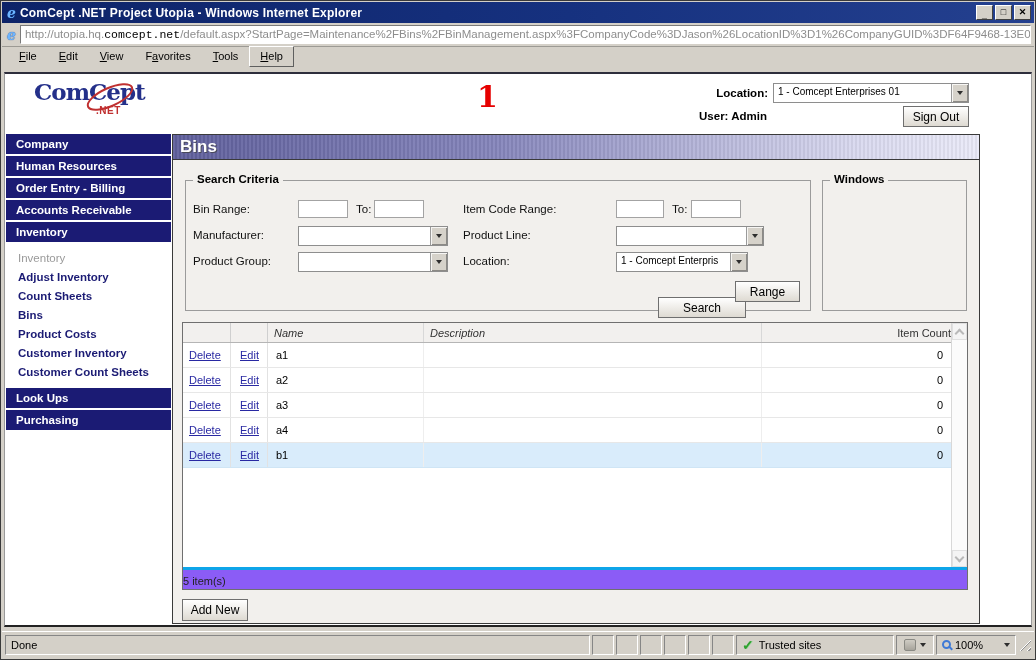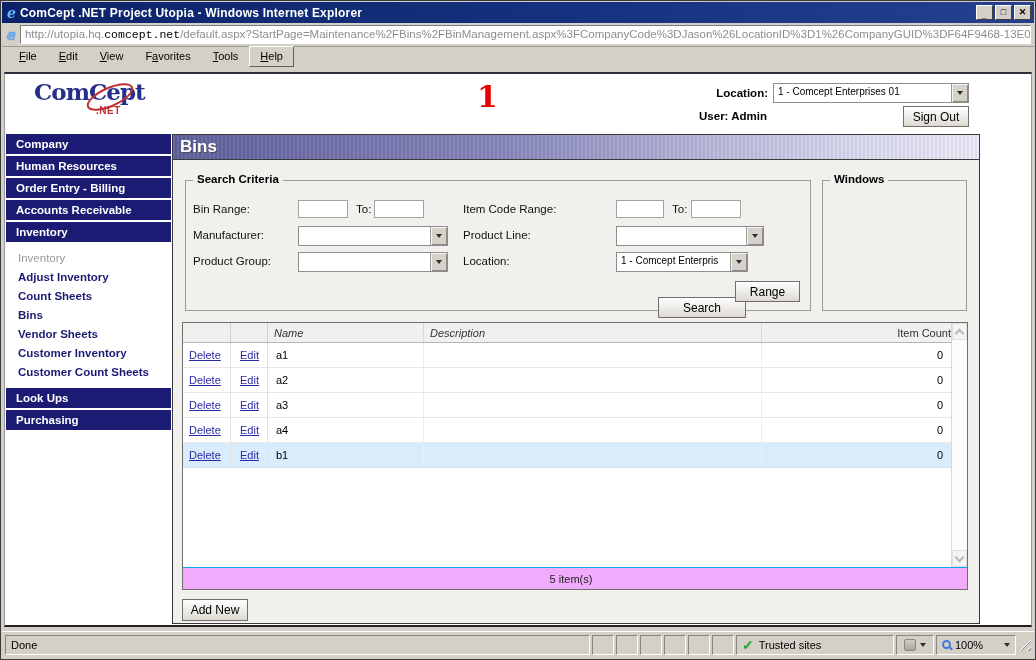--- a/index.html
+++ b/index.html
@@ -81,21 +81,21 @@
   .c-del { width:48px; border-right:1px solid #e2e2e2; padding:6px 0 0 6px; }
   .c-edit { width:37px; border-right:1px solid #e2e2e2; padding:6px 0 0 9px; }
   .c-name { width:156px; border-right:1px solid #eeeeee; padding:6px 0 0 8px; }
   .c-desc { width:338px; border-right:1px solid #eeeeee; padding:6px 0 0 6px; }
   .c-count { flex:1; text-align:right; padding:6px 8px 0 0; }
   .g-head .c-del,.g-head .c-edit { border-right:1px solid #cfcfcf; padding-top:4px; }
   .g-head .c-name,.g-head .c-desc { border-right:1px solid #d8d8d8; padding-top:4px;font-style:italic; }
   .g-head .c-count { padding-top:4px; }
   .g-link { color:#2929a3; text-decoration:underline; cursor:pointer; }
   .g-fill { flex:1; background:#fff; }
-  .g-foot { height:22px; background:#f0abfc; border-top:1px solid #0ea5e9; text-align:center; padding:5px 8px 0 0; color:#222; }
+  .g-foot { height:22px; background:#8b5cf6; border-top:3px solid #0ea5e9; text-align:left; padding:5px 8px 0 0; color:#222; }
   .vscroll { width:16px; background:#fbfbfb; border-left:1px solid #d8d8d8; display:flex; flex-direction:column; align-items:center; }
   .sc-btn { width:15px; height:17px; background:#f4f4f4; border:1px solid #e0e0e0; display:flex; align-items:center; justify-content:center; }
   .sc-btn.down { margin-top:auto; }
   .chev { width:7px; height:7px; border-left:2px solid #b9b9b9; border-top:2px solid #b9b9b9; transform:rotate(45deg); margin-top:4px; }
   .chev.d { transform:rotate(225deg); margin-top:-3px; }
   .addnew { position:absolute; left:9px; top:464px; width:66px; height:22px; }
 
   
   .statusbar { position:absolute; left:1px; right:1px; bottom:2px; height:26px; background:#d4d0c8; border-top:1px solid #ffffff; display:flex; align-items:center; padding:0 3px; gap:2px; }
   .sb-panel { height:20px; border:1px solid; border-color:#868686 #ffffff #ffffff #868686; padding:3px 5px 0 5px; white-space:nowrap; }
@@ -175,21 +175,21 @@
       <div class="nav-header">Company</div>
       <div class="nav-header">Human Resources</div>
       <div class="nav-header">Order Entry - Billing</div>
       <div class="nav-header">Accounts Receivable</div>
       <div class="nav-header">Inventory</div>
       <div class="nav-sub">
         <div class="nav-sub-item dim">Inventory</div>
         <div class="nav-sub-item">Adjust Inventory</div>
         <div class="nav-sub-item">Count Sheets</div>
         <div class="nav-sub-item">Bins</div>
-        <div class="nav-sub-item">Vendor Sheets</div>
+        <div class="nav-sub-item">Product Costs</div>
         <div class="nav-sub-item">Customer Inventory</div>
         <div class="nav-sub-item">Customer Count Sheets</div>
       </div>
       <div class="nav-header">Look Ups</div>
       <div class="nav-header">Purchasing</div>
     </div>
 
     <div class="content">
       <div class="band">Bins</div>
 

